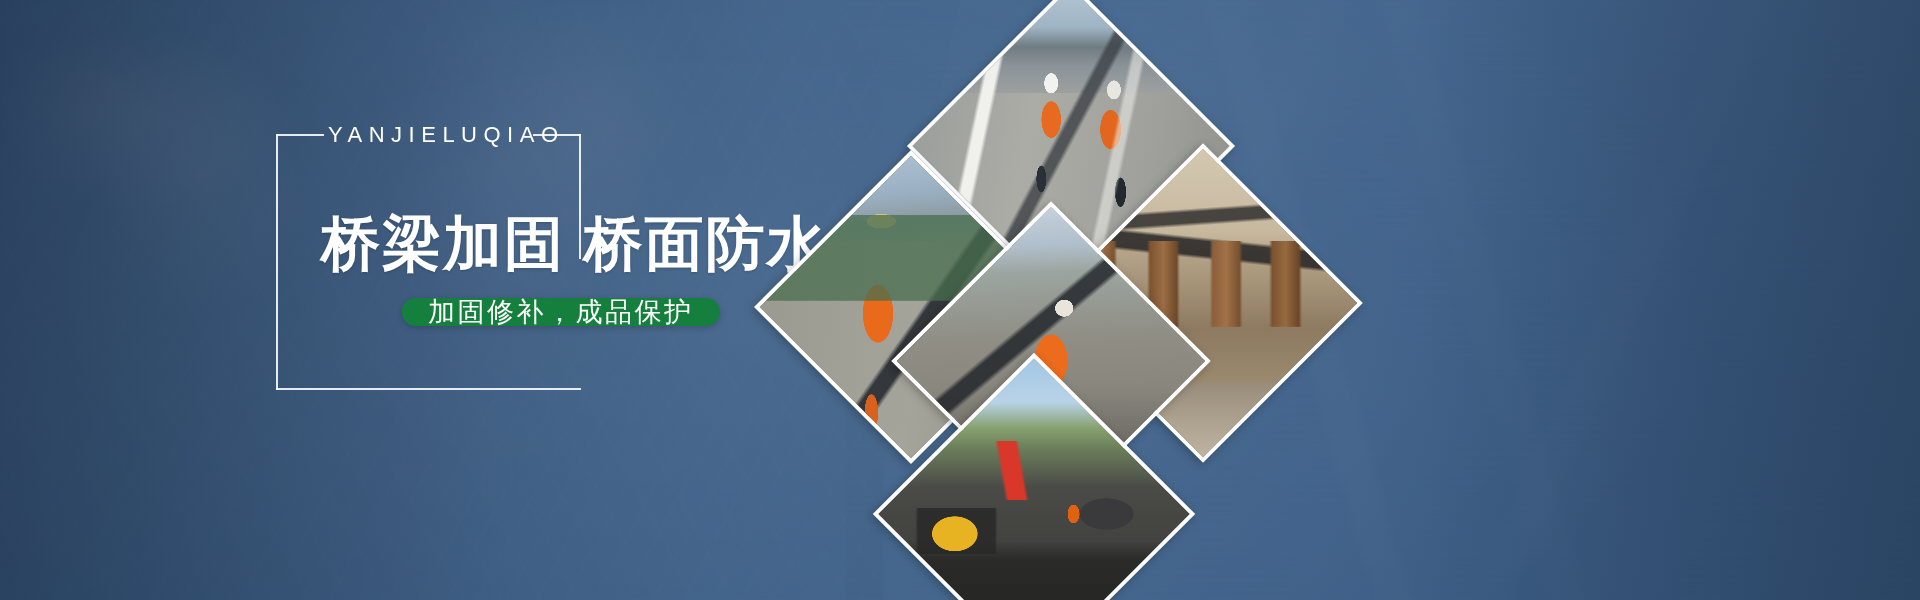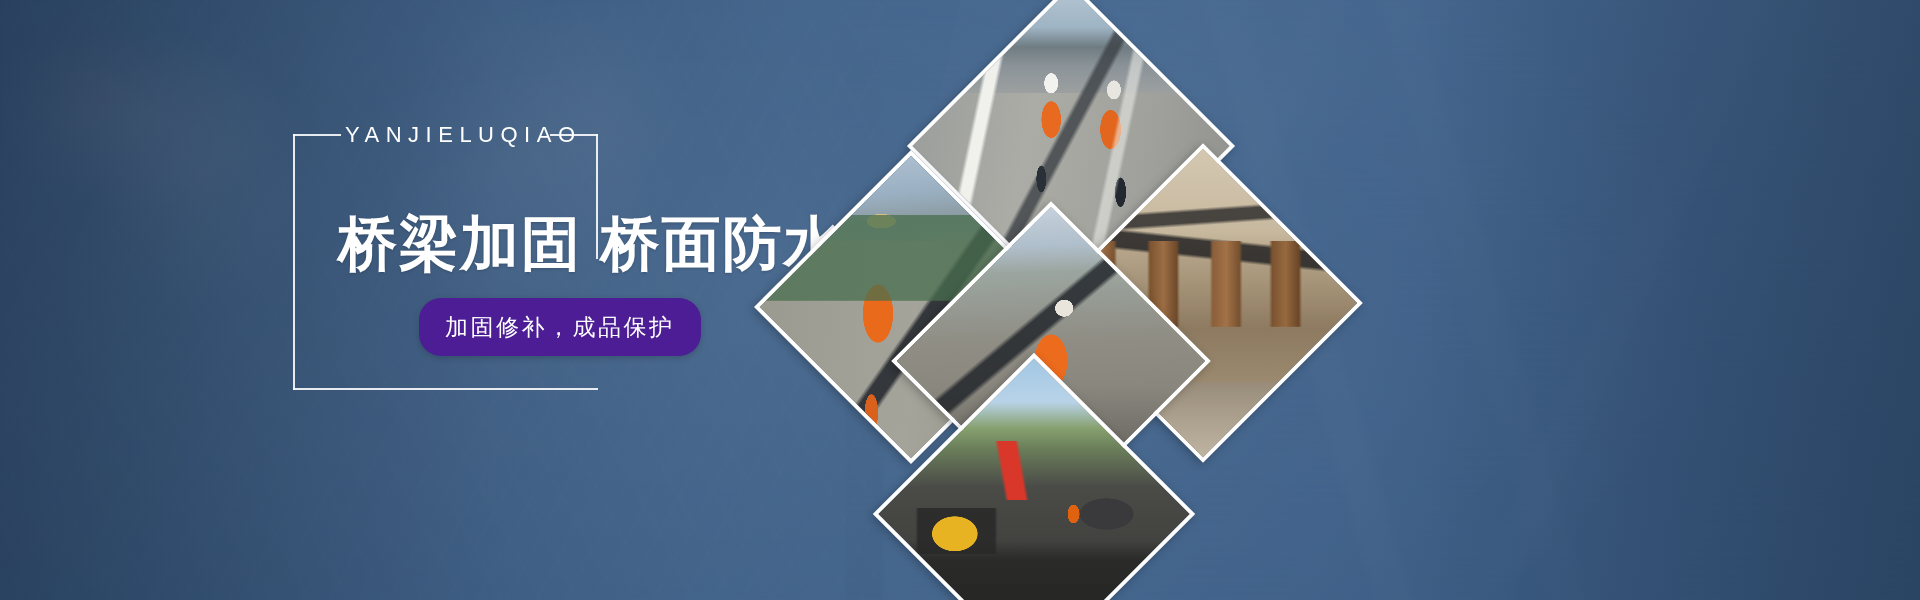--- a/index.html
+++ b/index.html
@@ -88,21 +88,21 @@
       linear-gradient(90deg, rgba(25,42,64,.34) 0%, rgba(25,42,64,0) 26%, rgba(25,42,64,0) 74%, rgba(25,42,64,.26) 100%);
   }
   .bg-tint {
     position:absolute; inset:0;
     background:linear-gradient(100deg, rgba(46,74,107,.62) 0%, rgba(60,94,133,.46) 40%, rgba(58,90,129,.40) 70%, rgba(46,74,107,.55) 100%);
   }
 
   
   .text-block {
     position:absolute;
-    left:293px; top:120px;
+    left:276px; top:120px;
     width:305px; height:270px;
   }
   .frame-line {
     position:absolute;
     background:rgba(255,255,255,.88);
   }
   .frame-left  { left:0; top:14px; width:2px; height:256px; }
   .frame-top-l { left:0; top:14px; width:48px; height:2px; }
   .frame-top-r { right:0; top:14px; width:48px; height:2px; }
   .frame-right { right:0; top:14px; width:2px; height:125px; }
@@ -129,29 +129,29 @@
     font-weight:700;
     letter-spacing:2px;
     white-space:nowrap;
     line-height:72px;
     text-shadow:0 1px 3px rgba(0,0,0,.18);
   }
 
   .badge {
     position:absolute;
     left:126px; top:178px;
-    height:58px;
+    height:28px;
     padding:0 26px;
     display:flex;
     align-items:center;
     justify-content:center;
-    background:#4c1d95;
+    background:#15803d;
     border-radius:22px;
     color:#ffffff;
-    font-size:23px;
+    font-size:27px;
     letter-spacing:2.5px;
     white-space:nowrap;
     box-shadow:0 2px 6px rgba(0,0,0,.18);
   }
 
   
   .collage {
     position:absolute;
     left:760px; top:0;
     width:560px; height:600px;

